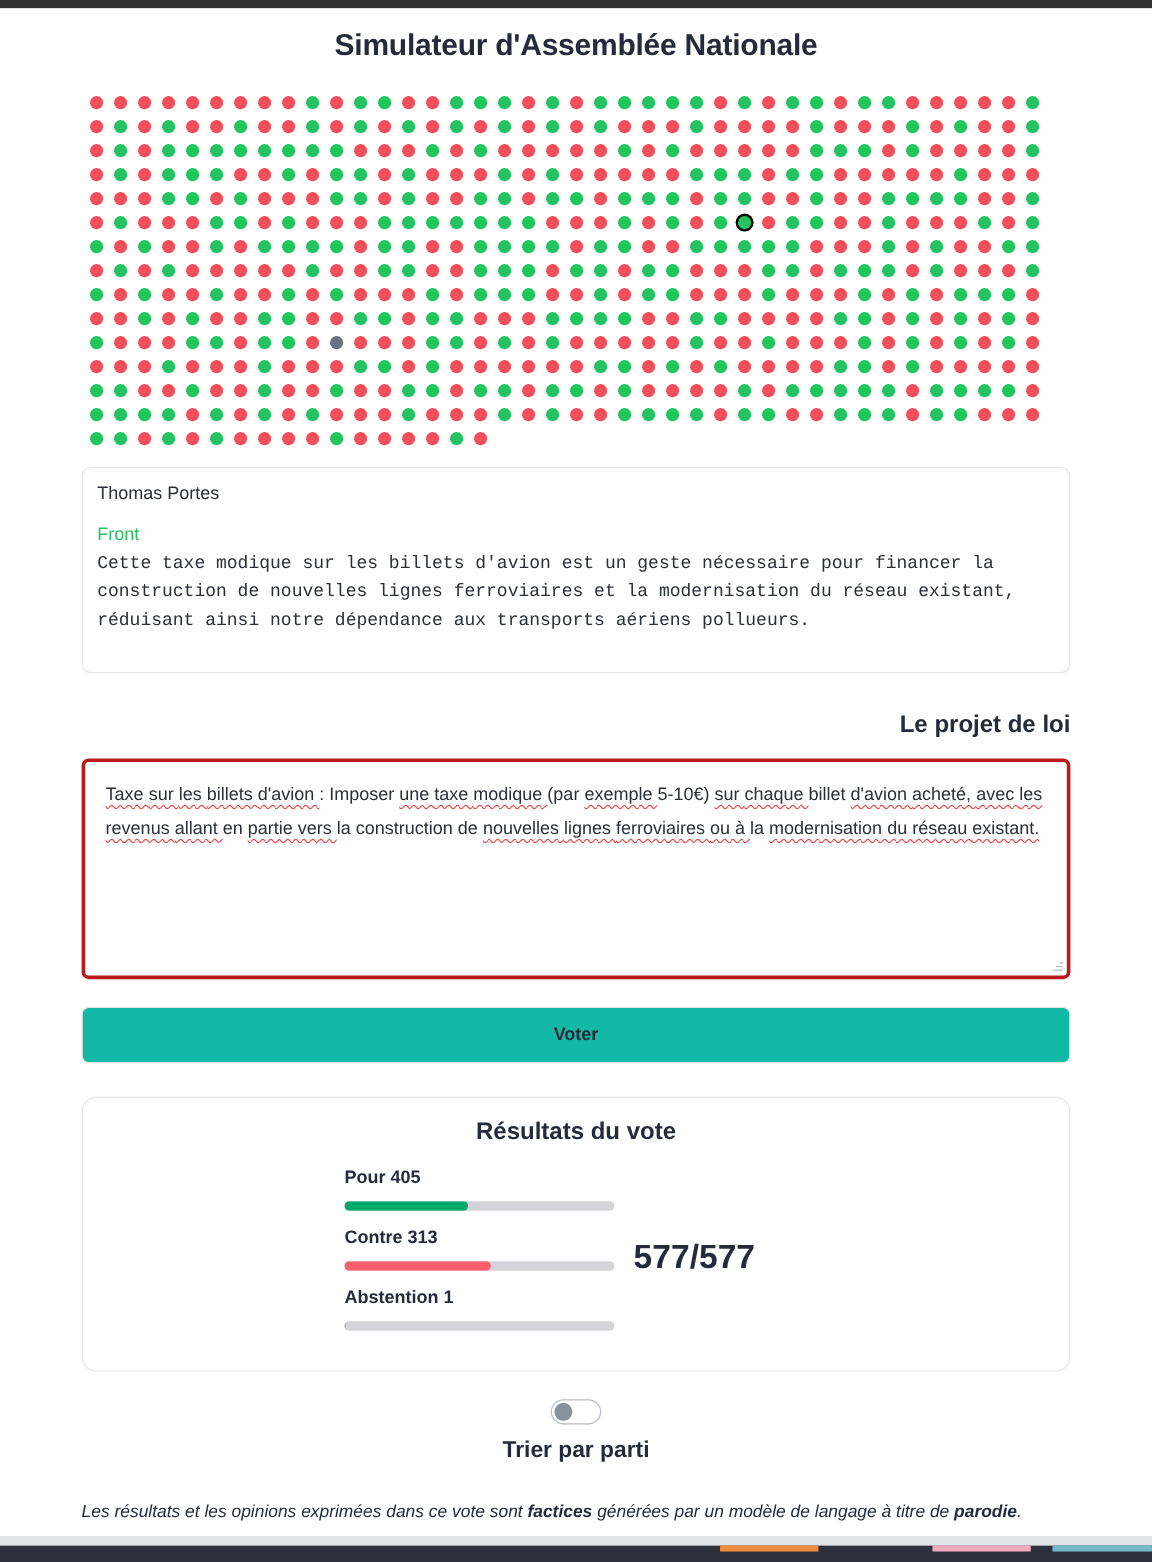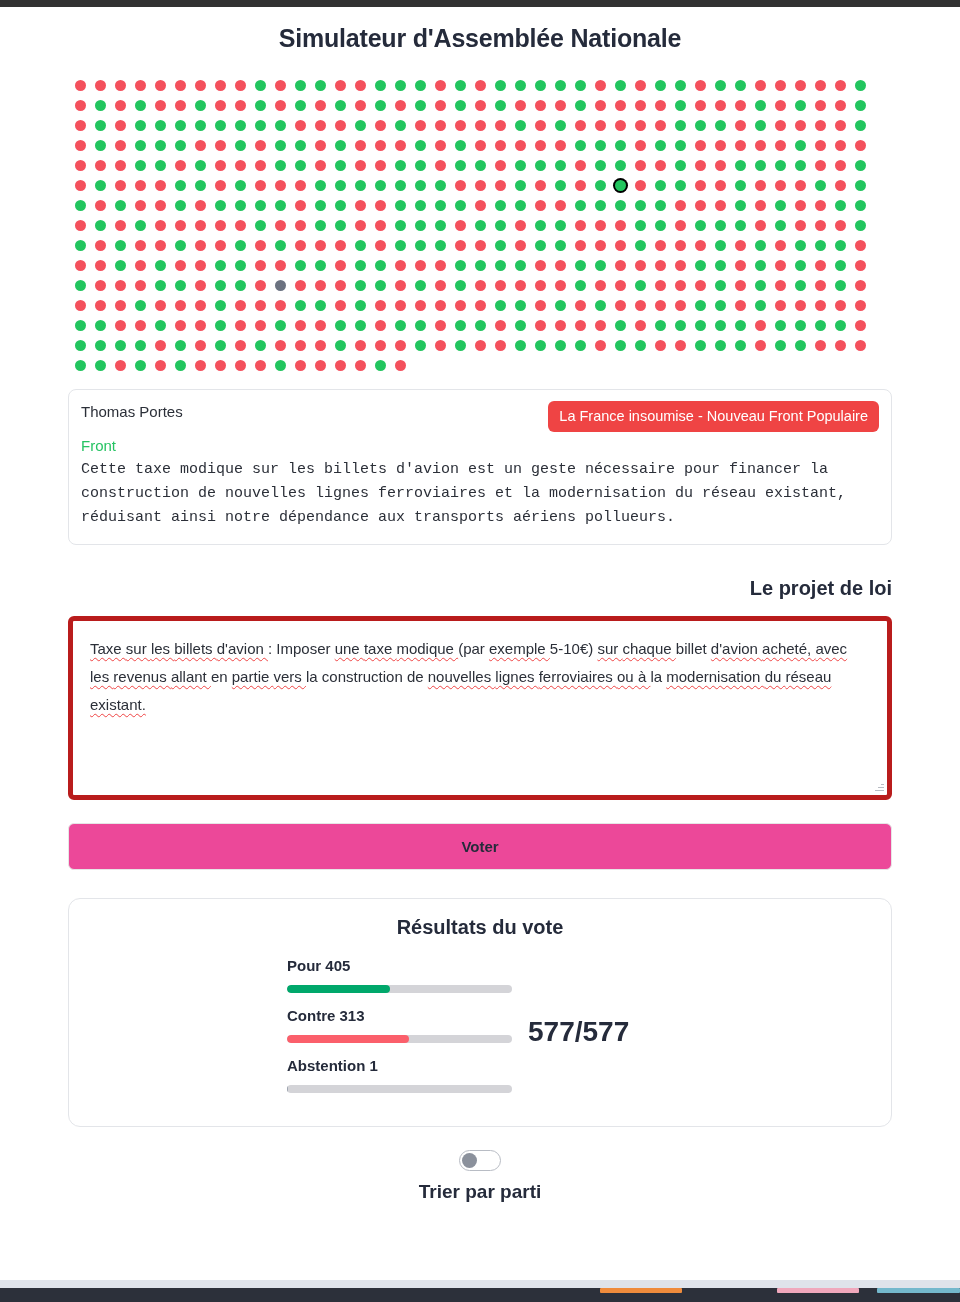--- a/index.html
+++ b/index.html
@@ -60,21 +60,21 @@
   .seat.selected {
     box-shadow: 0 0 0 2px #000000;
   }
 
   
   .card {
     margin-top: 9px;
     border: 1px solid #e3e5e9;
     border-radius: 8px;
     background: #ffffff;
-    padding: 11px 12px 14px 12px;
+    padding: 11px 12px 30px 12px;
   }
   .card-head {
     display: flex; align-items: flex-start; justify-content: space-between;
     min-height: 34px;
   }
   .deputy-name {
     font-size: 15px; color: #2b2f38; padding-top: 2px;
   }
   .party-badge {
     background: #ef4444; color: #ffffff;
@@ -90,21 +90,21 @@
   }
 
   
   .section-title {
     margin: 32px 0 0 0;
     font-size: 20px; font-weight: bold; color: #252b3b; text-align: right;
   }
   .bill-box {
     margin-top: 16px;
     width: 824px; height: 184px;
-    border: 5px solid #b91c1c; border-radius: 6px;
+    border: 3px solid #b91c1c; border-radius: 6px;
     background: #ffffff;
     padding: 14px 17px;
     font-size: 15px; line-height: 28px;
     color: #2b2f38;
     overflow: hidden;
     position: relative;
     resize: none;
   }
   .spell {
     text-decoration: underline wavy #ef4444;
@@ -118,21 +118,21 @@
   .resize-grip span {
     position: absolute; right: 1px; background: #b9bdc4; height: 1px;
   }
   .resize-grip span:nth-child(1) { bottom: 2px; width: 9px; }
   .resize-grip span:nth-child(2) { bottom: 5px; width: 6px; }
   .resize-grip span:nth-child(3) { bottom: 8px; width: 3px; }
 
   .vote-button {
     margin-top: 23px;
     width: 824px; height: 47px;
-    background: #ec4899;
+    background: #14b8a6;
     border: 1px solid #e6e6e6;
     border-radius: 6px;
     font-family: "Liberation Sans", sans-serif;
     font-size: 15px; font-weight: bold; color: #252b3b;
     cursor: pointer;
   }
 
   
   .results {
     margin-top: 28px;
@@ -777,21 +777,20 @@
         <div class="seat contre"></div>
         <div class="seat contre"></div>
         <div class="seat contre"></div>
         <div class="seat pour"></div>
         <div class="seat contre"></div>
       </div>
 
     <div class="card">
       <div class="card-head">
         <div class="deputy-name">Thomas Portes</div>
-        <div class="party-badge">La France insoumise - Nouveau Front Populaire</div>
       </div>
       <div class="vote-label">Front</div>
       <div class="opinion">Cette taxe modique sur les billets d'avion est un geste nécessaire pour financer la construction de nouvelles lignes ferroviaires et la modernisation du réseau existant, réduisant ainsi notre dépendance aux transports aériens pollueurs.</div>
     </div>
 
     <h2 class="section-title">Le projet de loi</h2>
 
     <div class="bill-box">
       <span class="bill-text"><span class="spell">Taxe </span><span class="spell">sur </span><span class="spell">les </span><span class="spell">billets </span><span class="spell">d'avion </span><span>: </span><span>Imposer </span><span class="spell">une </span><span class="spell">taxe </span><span class="spell">modique </span><span>(par </span><span class="spell">exemple </span><span>5-10€) </span><span class="spell">sur </span><span class="spell">chaque </span><span>billet </span><span class="spell">d'avion </span><span class="spell">acheté, </span><span class="spell">avec </span><span class="spell">les </span><span class="spell">revenus </span><span class="spell">allant </span><span>en </span><span class="spell">partie </span><span class="spell">vers </span><span>la </span><span>construction </span><span>de </span><span class="spell">nouvelles </span><span class="spell">lignes </span><span class="spell">ferroviaires </span><span class="spell">ou </span><span class="spell">à </span><span>la </span><span class="spell">modernisation </span><span class="spell">du </span><span class="spell">réseau </span><span class="spell">existant.</span></span>
       <span class="resize-grip">
@@ -824,20 +823,23 @@
       </div>
     </div>
 
     <div class="toggle-area">
       <div class="toggle">
         <span class="knob"></span>
       </div>
       <div class="toggle-label">Trier par parti</div>
     </div>
 
+    <div class="disclaimer">
+      <span>Les résultats et les opinions exprimées dans ce vote sont </span><b>factices</b><span> générées par un modèle de langage à titre de </span><b>parodie</b><span>.</span>
+    </div>
 
   </div>
 </div>
 
 <div class="chrome-sep"></div>
 <div class="bottom-chrome"></div>
 
 <div class="taskbar-chip" style="background: rgb(239, 139, 60); left: 600px; width: 82px;"></div>
 <div class="taskbar-chip" style="background: rgb(240, 168, 188); left: 777px; width: 82px;"></div>
 <div class="taskbar-chip" style="background: rgb(116, 184, 204); left: 877px; width: 83px;"></div>

